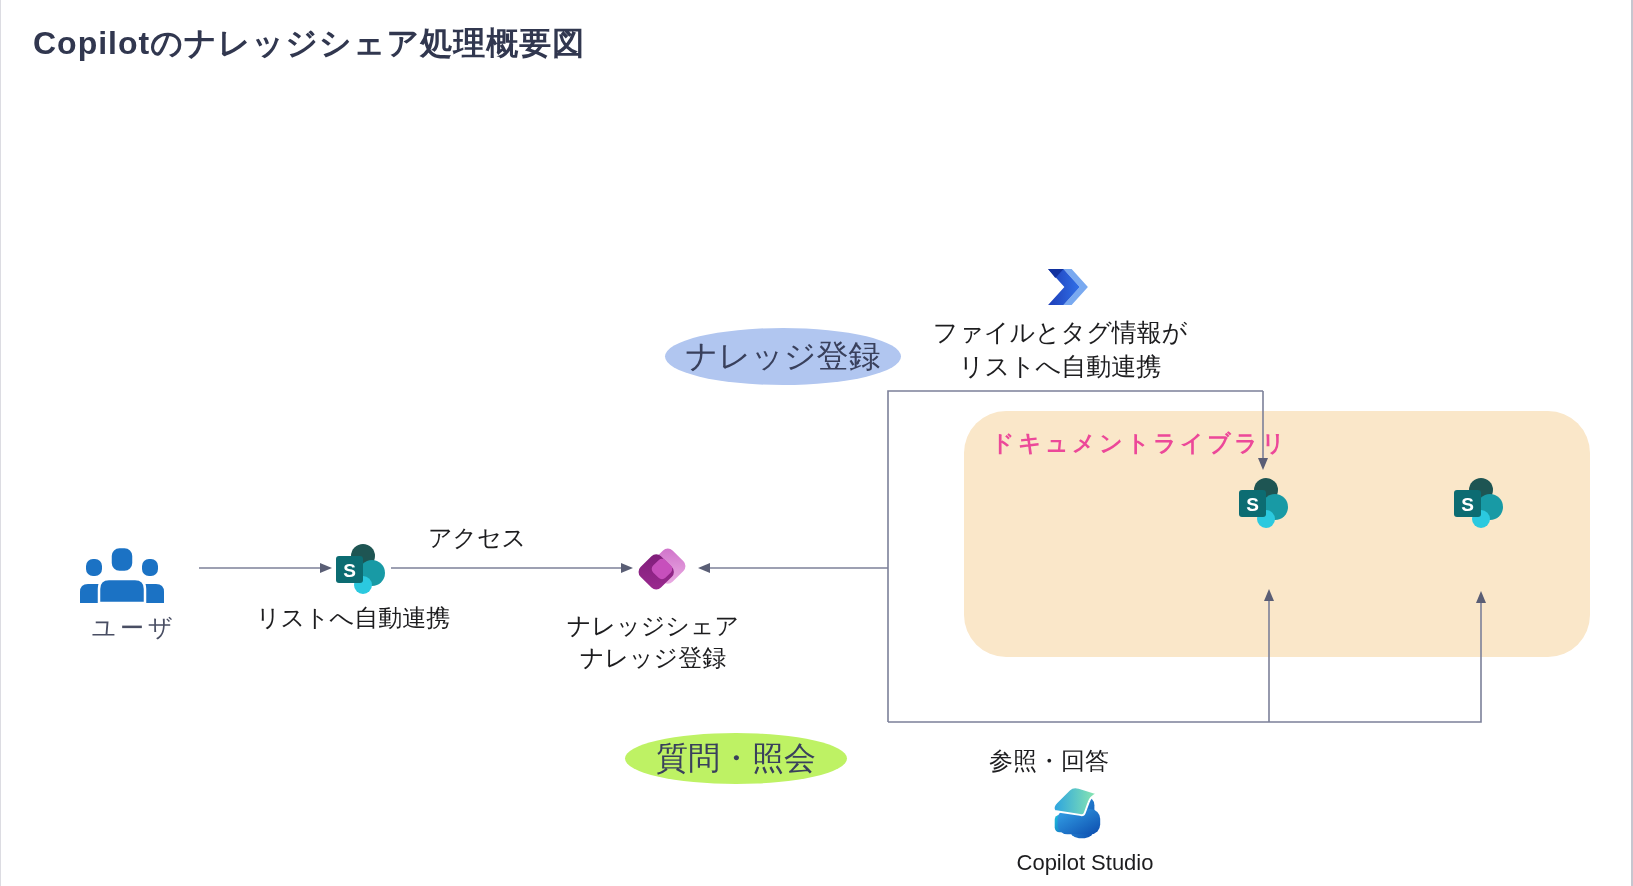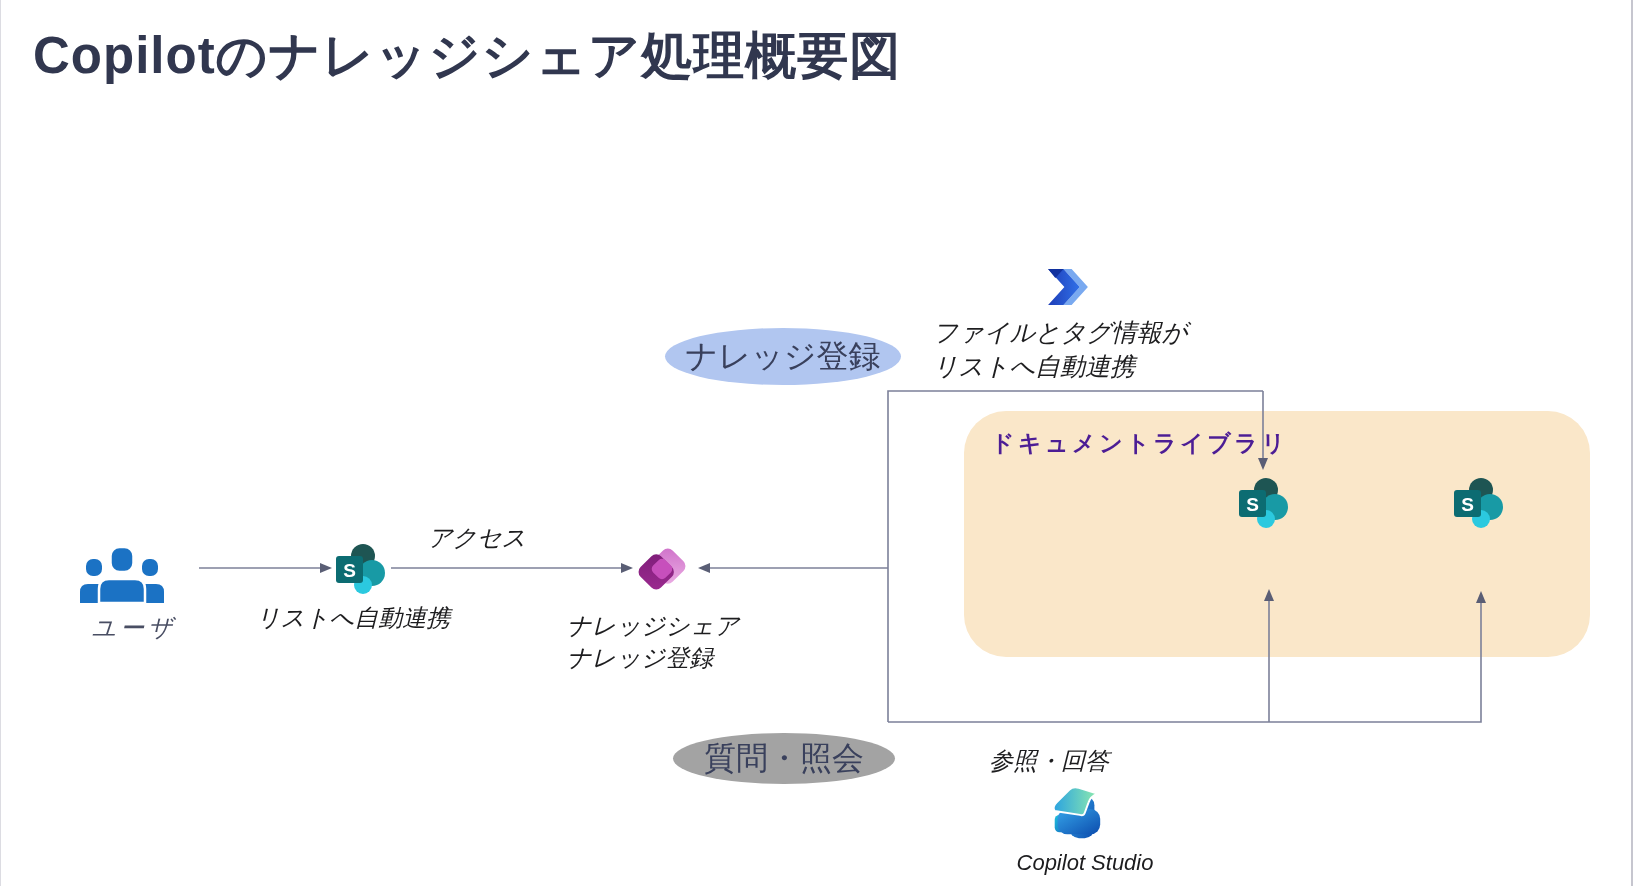--- a/index.html
+++ b/index.html
@@ -2,41 +2,41 @@
 <html><head>
 <meta charset="utf-8">
 <style>
   html,body{margin:0;padding:0;background:#ffffff;}
   body{font-family:"Liberation Sans","DejaVu Sans",sans-serif;}
   .stage{
     position:relative;width:1633px;height:886px;background:#ffffff;overflow:hidden;
     border-left:1px solid #dcdce2;border-right:2px solid #c6c6cf;box-sizing:border-box;
   }
   .title{
-    position:absolute;left:32px;top:22px;font-size:51px;font-weight:bold;
+    position:absolute;left:32px;top:22px;font-size:32px;font-weight:bold;
     color:#31374F;letter-spacing:1px;white-space:nowrap;
   }
   .lbl{
     position:absolute;transform:translateX(-50%);white-space:nowrap;
-    font-size:24px;color:#1d1d1f;text-align:left;line-height:1.35;font-style:italic;
+    font-size:24px;color:#1d1d1f;text-align:center;line-height:1.35;
   }
   .lbl.navy{color:#494E63;letter-spacing:4px;margin-left:12px;}
   .badge{
     position:absolute;border-radius:50%;display:flex;align-items:center;justify-content:center;
     color:#39405C;font-size:32px;z-index:3;
   }
   .badge-register{left:664px;top:328px;width:236px;height:57px;background:#B1C6F0;}
-  .badge-inquiry{left:672px;top:733px;width:222px;height:51px;background:#a3a3a3;}
+  .badge-inquiry{left:624px;top:733px;width:222px;height:51px;background:#bef264;}
   .doc-library{
     position:absolute;left:963px;top:411px;width:626px;height:246px;
     background:#FAE7C9;border-radius:42px;z-index:1;
   }
   .doc-library-label{
     position:absolute;left:990px;top:428px;font-size:23px;font-weight:bold;
-    color:#4c1d95;letter-spacing:3.5px;z-index:4;white-space:nowrap;
+    color:#ec4899;letter-spacing:3.5px;z-index:4;white-space:nowrap;
   }
   .connectors{position:absolute;left:0;top:0;z-index:2;}
   .icon{position:absolute;z-index:4;}
   .two-line span{display:block;}
 </style>
 </head>
 <body>
 
 <div class="stage">
 

